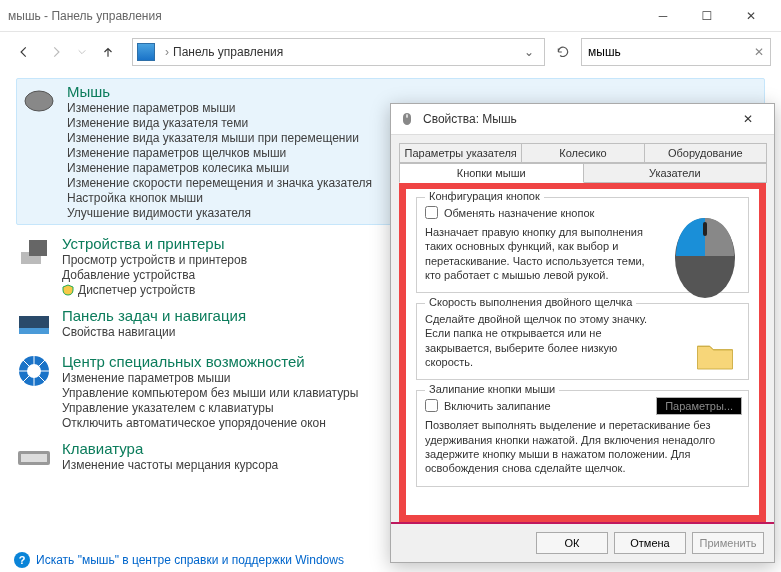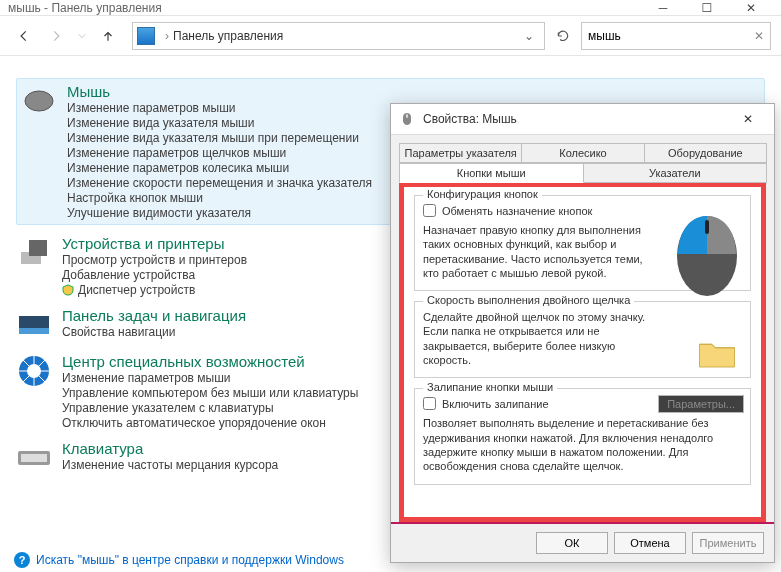--- a/index.html
+++ b/index.html
@@ -7,21 +7,21 @@
     width: 781px; height: 572px;
     font-family: "Segoe UI", Tahoma, sans-serif;
     font-size: 12px;
     background: #fff;
     color: #333;
     position: relative;
     overflow: hidden;
   }
   
   .titlebar {
-    height: 16px;
+    height: 32px;
     display: flex; align-items: center;
     padding: 0 8px;
     background: #fff;
     color: #666;
     border-bottom: 1px solid #e5e5e5;
   }
   .titlebar .title { flex: 1; font-size: 12px; }
   .titlebar .wctl { width: 44px; height: 28px; display:flex; align-items:center; justify-content:center; color:#444; }
   
   .navbar {
@@ -109,40 +109,40 @@
     flex:1;
     border:1px solid #bfbfbf;
     background:#f0f0f0;
     text-align:center;
     font-size:11px;
     padding:3px 2px;
     margin-right:-1px;
   }
   .tab.active { background:#fff; border-bottom:1px solid #fff; position:relative; z-index:2; }
   .tabpanel {
-    border:5px solid #ef4444;
+    border:7px solid #ef4444;
     background:#fff;
     margin-top:-1px;
     padding:8px 10px;
     height:340px;
     overflow:hidden;
   }
   .gbox { border:1px solid #cfcfcf; padding:8px 8px 10px 8px; margin-bottom:10px; position:relative; }
   .gbox .legend { position:absolute; top:-8px; left:8px; background:#fff; padding:0 4px; font-size:11px; color:#333; }
   .ck { display:flex; align-items:center; gap:6px; margin-bottom:6px; font-size:11px; }
   .ck input { width:13px; height:13px; }
   .desc { font-size:11px; color:#333; line-height:1.3; max-width:225px; }
   .mouse-svg { position:absolute; right:8px; top:10px; width:70px; height:90px; }
   .folder-svg { position:absolute; right:12px; top:30px; width:42px; height:42px; }
   .slider-row { display:flex; align-items:center; gap:8px; margin-top:6px; font-size:11px; }
   .slider { flex:1; height:20px; position:relative; }
   .slider .track { position:absolute; top:9px; left:0; right:0; height:2px; background:#8a8a8a; }
   .slider .tick { position:absolute; top:6px; width:1px; height:8px; background:#8a8a8a; }
   .slider .thumb { position:absolute; top:3px; width:10px; height:16px; background:#0a84d8; border-radius:2px; }
-  .sett-btn { position:absolute; right:6px; top:6px; font-size:11px; padding:2px 8px; border:1px solid #b5b5b5; background:#404040; color:#8a8a8a;text-align:right; }
+  .sett-btn { position:absolute; right:6px; top:6px; font-size:11px; padding:2px 8px; border:1px solid #b5b5b5; background:#000000; color:#8a8a8a;text-align:right; }
   .dlg-buttons {
     display:flex; justify-content:flex-end; gap:6px;
     padding:8px 10px; border-top:2px solid #be185d;
     margin-top:auto;
   }
   .dlg-buttons button {
     min-width:72px; height:22px; font-size:11px;
     border:1px solid #aaa; background:#f6f6f6;
   }
   .dlg-buttons button.disabled { color:#8a8a8a; }
@@ -202,21 +202,21 @@
           <ellipse cx="18" cy="14" rx="14" ry="10" fill="#888"></ellipse>
           <ellipse cx="18" cy="14" rx="14" ry="10" fill="none" stroke="#555"></ellipse>
         </svg>
       </div>
   <div class="g-body">
         <a class="g-title">Мышь</a>
         <a class="g-link">
           <span>Изменение параметров мыши</span>
         </a>
         <a class="g-link">
-          <span>Изменение вида указателя мыши</span>
+          <span>Изменение вида указателя теми</span>
         </a>
         <a class="g-link">
           <span>Изменение вида указателя мыши при перемещении</span>
         </a>
         <a class="g-link">
           <span>Изменение параметров щелчков мыши</span>
         </a>
         <a class="g-link">
           <span>Изменение параметров колесика мыши</span>
         </a>

